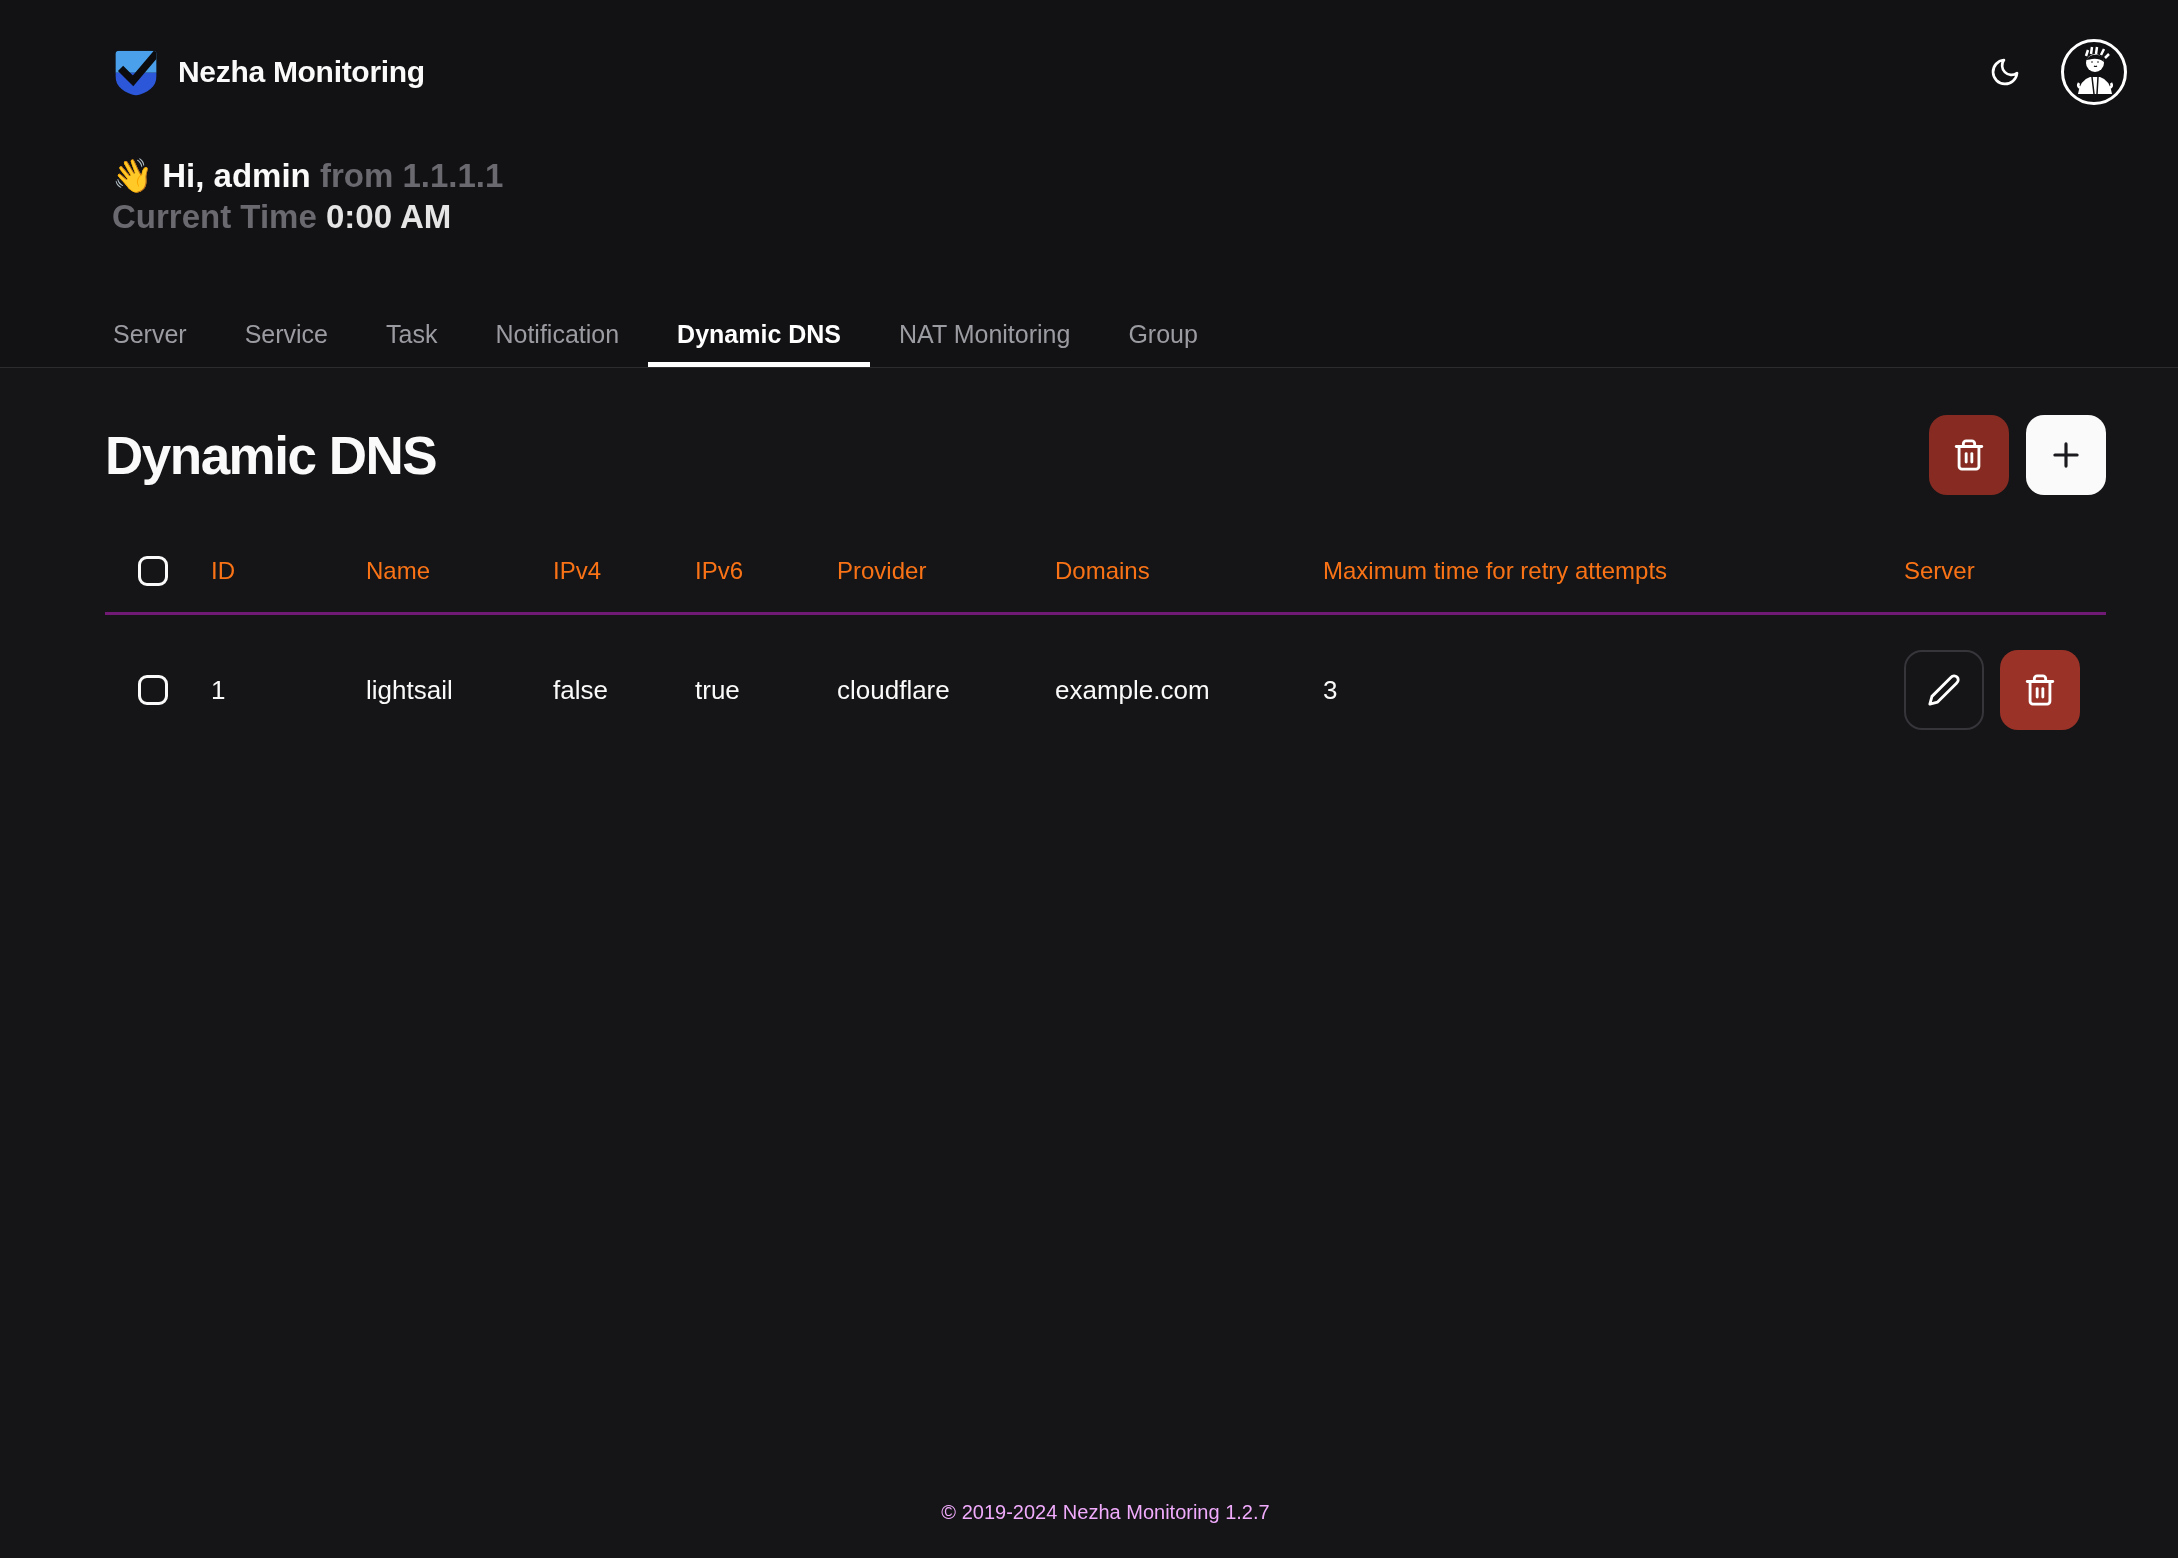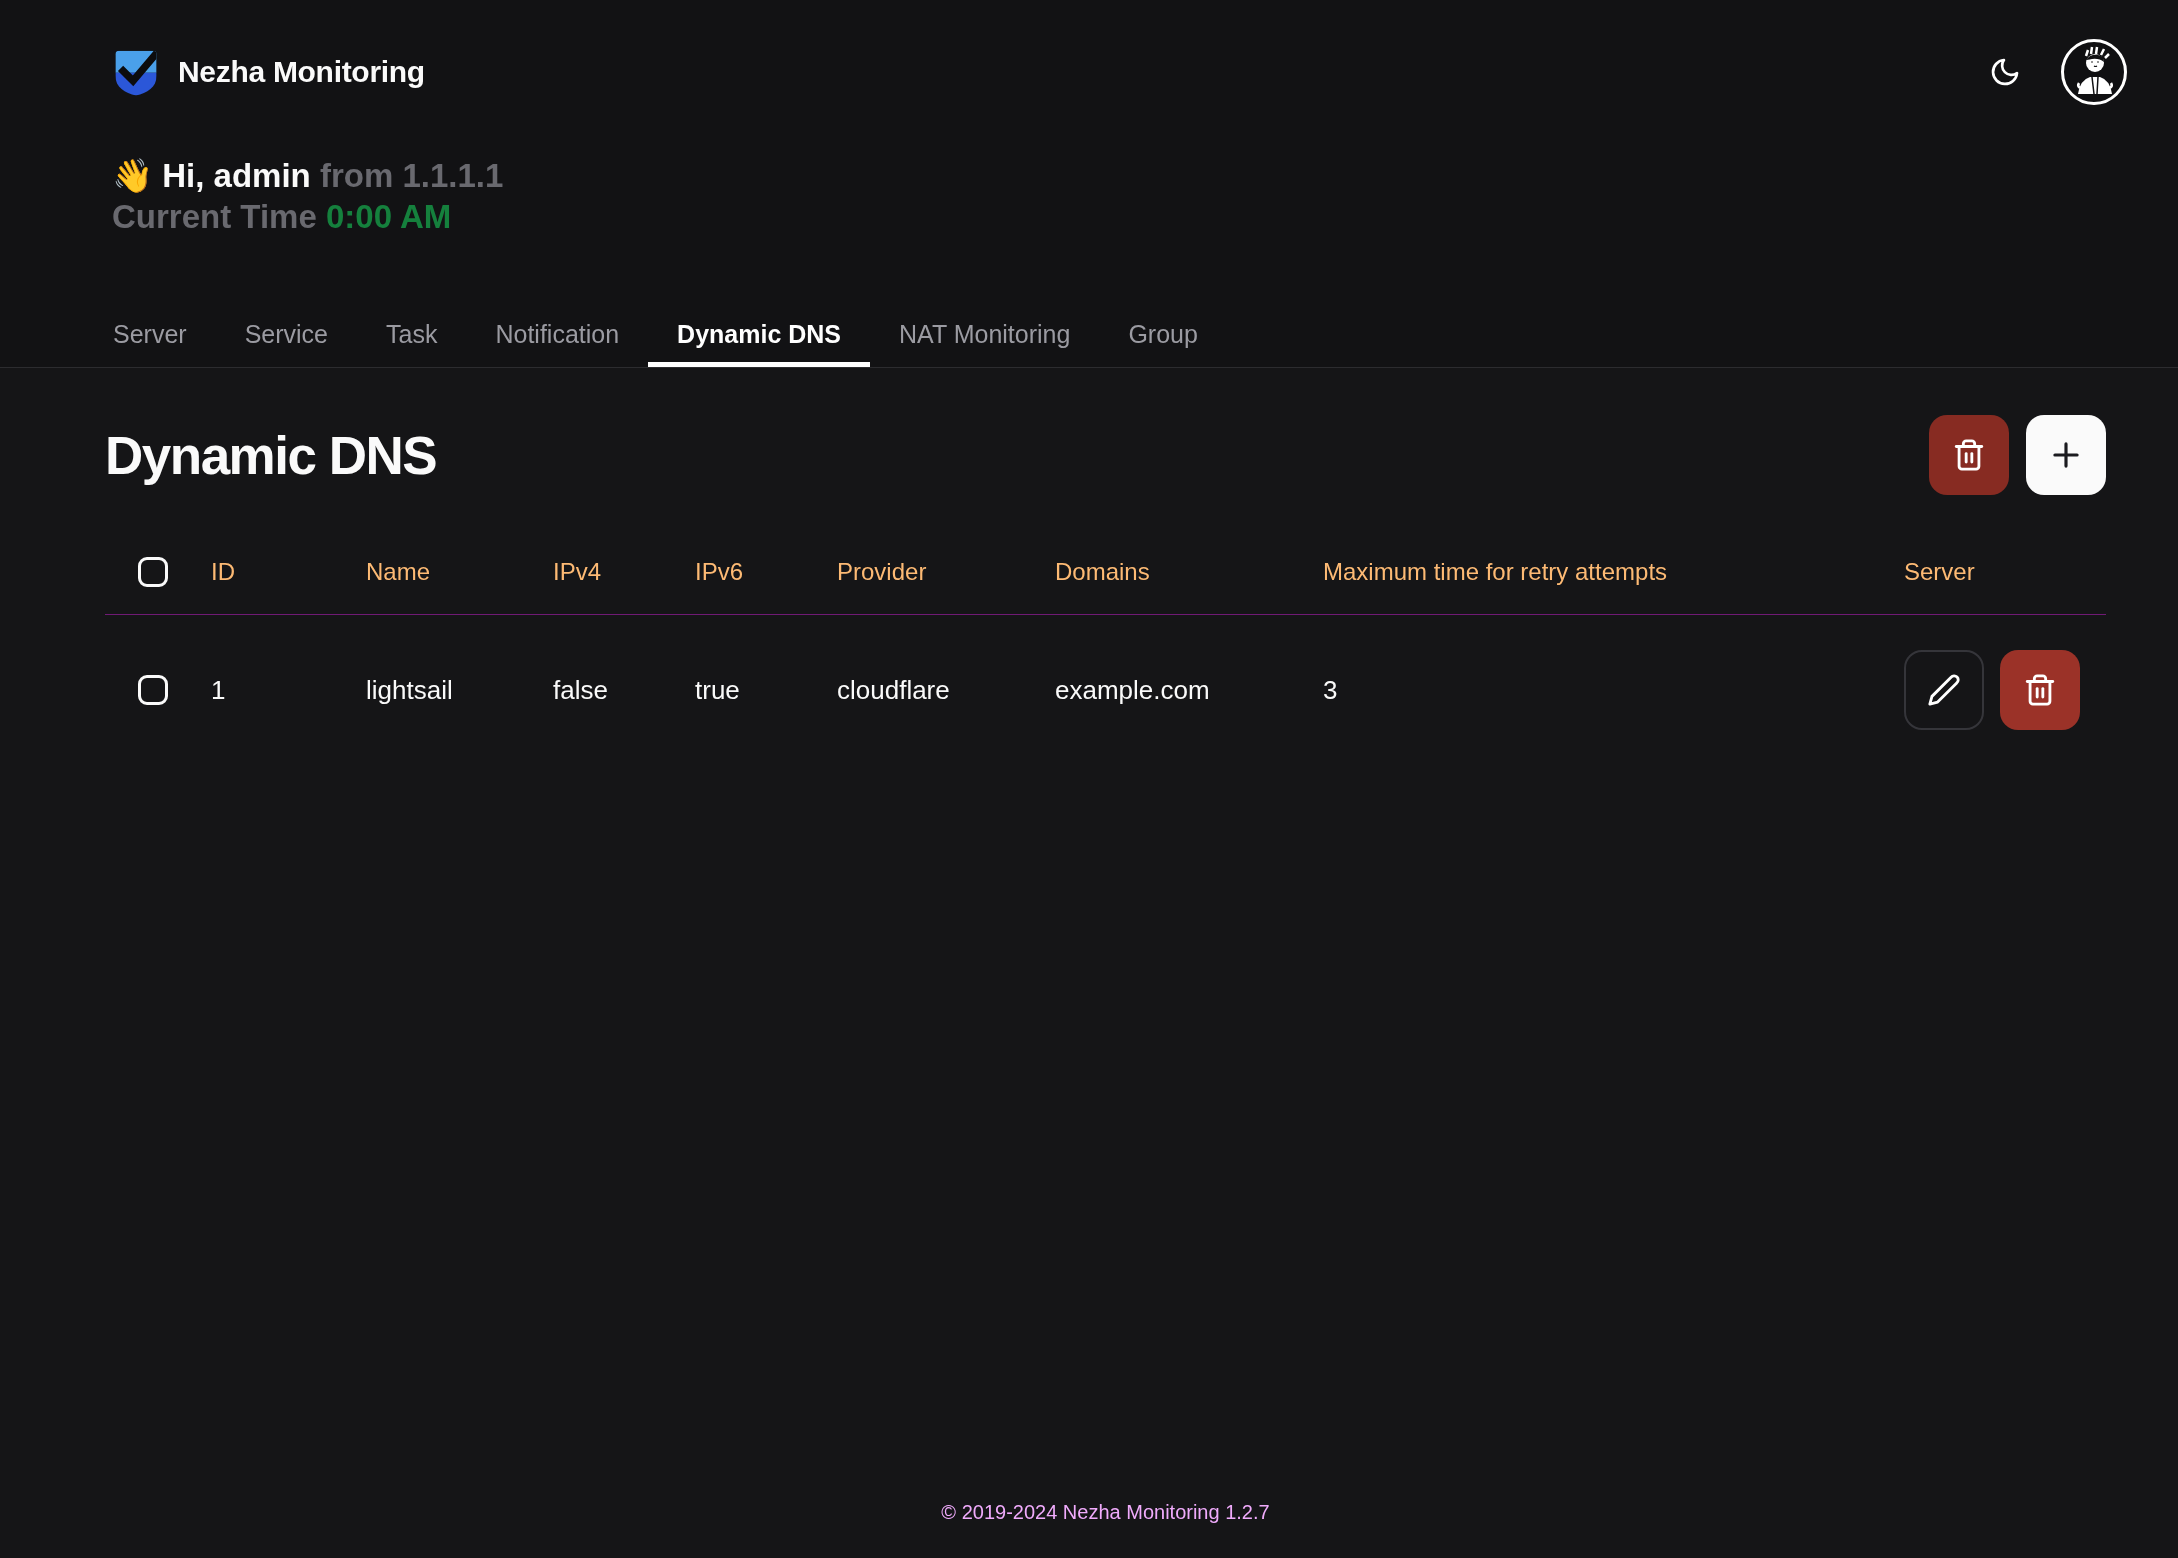--- a/index.html
+++ b/index.html
@@ -28,21 +28,21 @@
   .header-actions { display:flex; align-items:center; gap:40px; }
   .theme-toggle { background:none; border:none; padding:0; cursor:pointer; display:flex; }
   .avatar {
     width:66px; height:66px; border-radius:50%;
     border:3px solid #ffffff; background:#101012;
     overflow:hidden; cursor:pointer; display:flex; align-items:center; justify-content:center;
   }
   .greeting-block { margin-top:50px; font-size:33px; line-height:41px; }
   .muted { color:#69696f; font-weight:600; }
   .greeting-bold { font-weight:700; color:#fafafa; }
-  .time-value { font-weight:700; color:#15803d; }
+  .time-value { font-weight:700; color:#e5e5e5; }
 
   
   .tabs { position:absolute; left:84px; bottom:0; display:flex; }
   .tab {
     padding:0 29px; height:66px;
     display:flex; align-items:center;
     font-size:25px; font-weight:500; color:#9b9ba2;
     position:relative; cursor:pointer; white-space:nowrap;
   }
   .tab.active { color:#ffffff; font-weight:600; }
@@ -60,22 +60,22 @@
   }
   .btn-danger { background:var(--destructive, #872b22); }
   .btn-danger-row { background:var(--destructive-row, #9b3228); }
   .btn-light { background:#fafafa; }
   .btn-outline { background:transparent; border:2px solid #35353a; }
 
   
   .table { margin-top:34px; }
   .thead {
     display:flex; align-items:center; height:86px;
-    border-bottom:1px solid #701a75;
-    color:#fdba74; font-size:24px; font-weight:500;
+    border-bottom:3px solid #701a75;
+    color:#f97316; font-size:24px; font-weight:500;
   }
   .trow { display:flex; align-items:center; height:150px; font-size:26px; font-weight:500; color:#fafafa; }
   .cell { flex:0 0 auto; }
   .col-check    { width:106px; display:flex; }
   .col-id       { width:107px; }
   .col-name     { width:187px;margin-left:48px; }
   .col-ip4      { width:142px; }
   .col-ip6      { width:142px; }
   .col-provider { width:218px; }
   .col-domains  { width:268px; }

